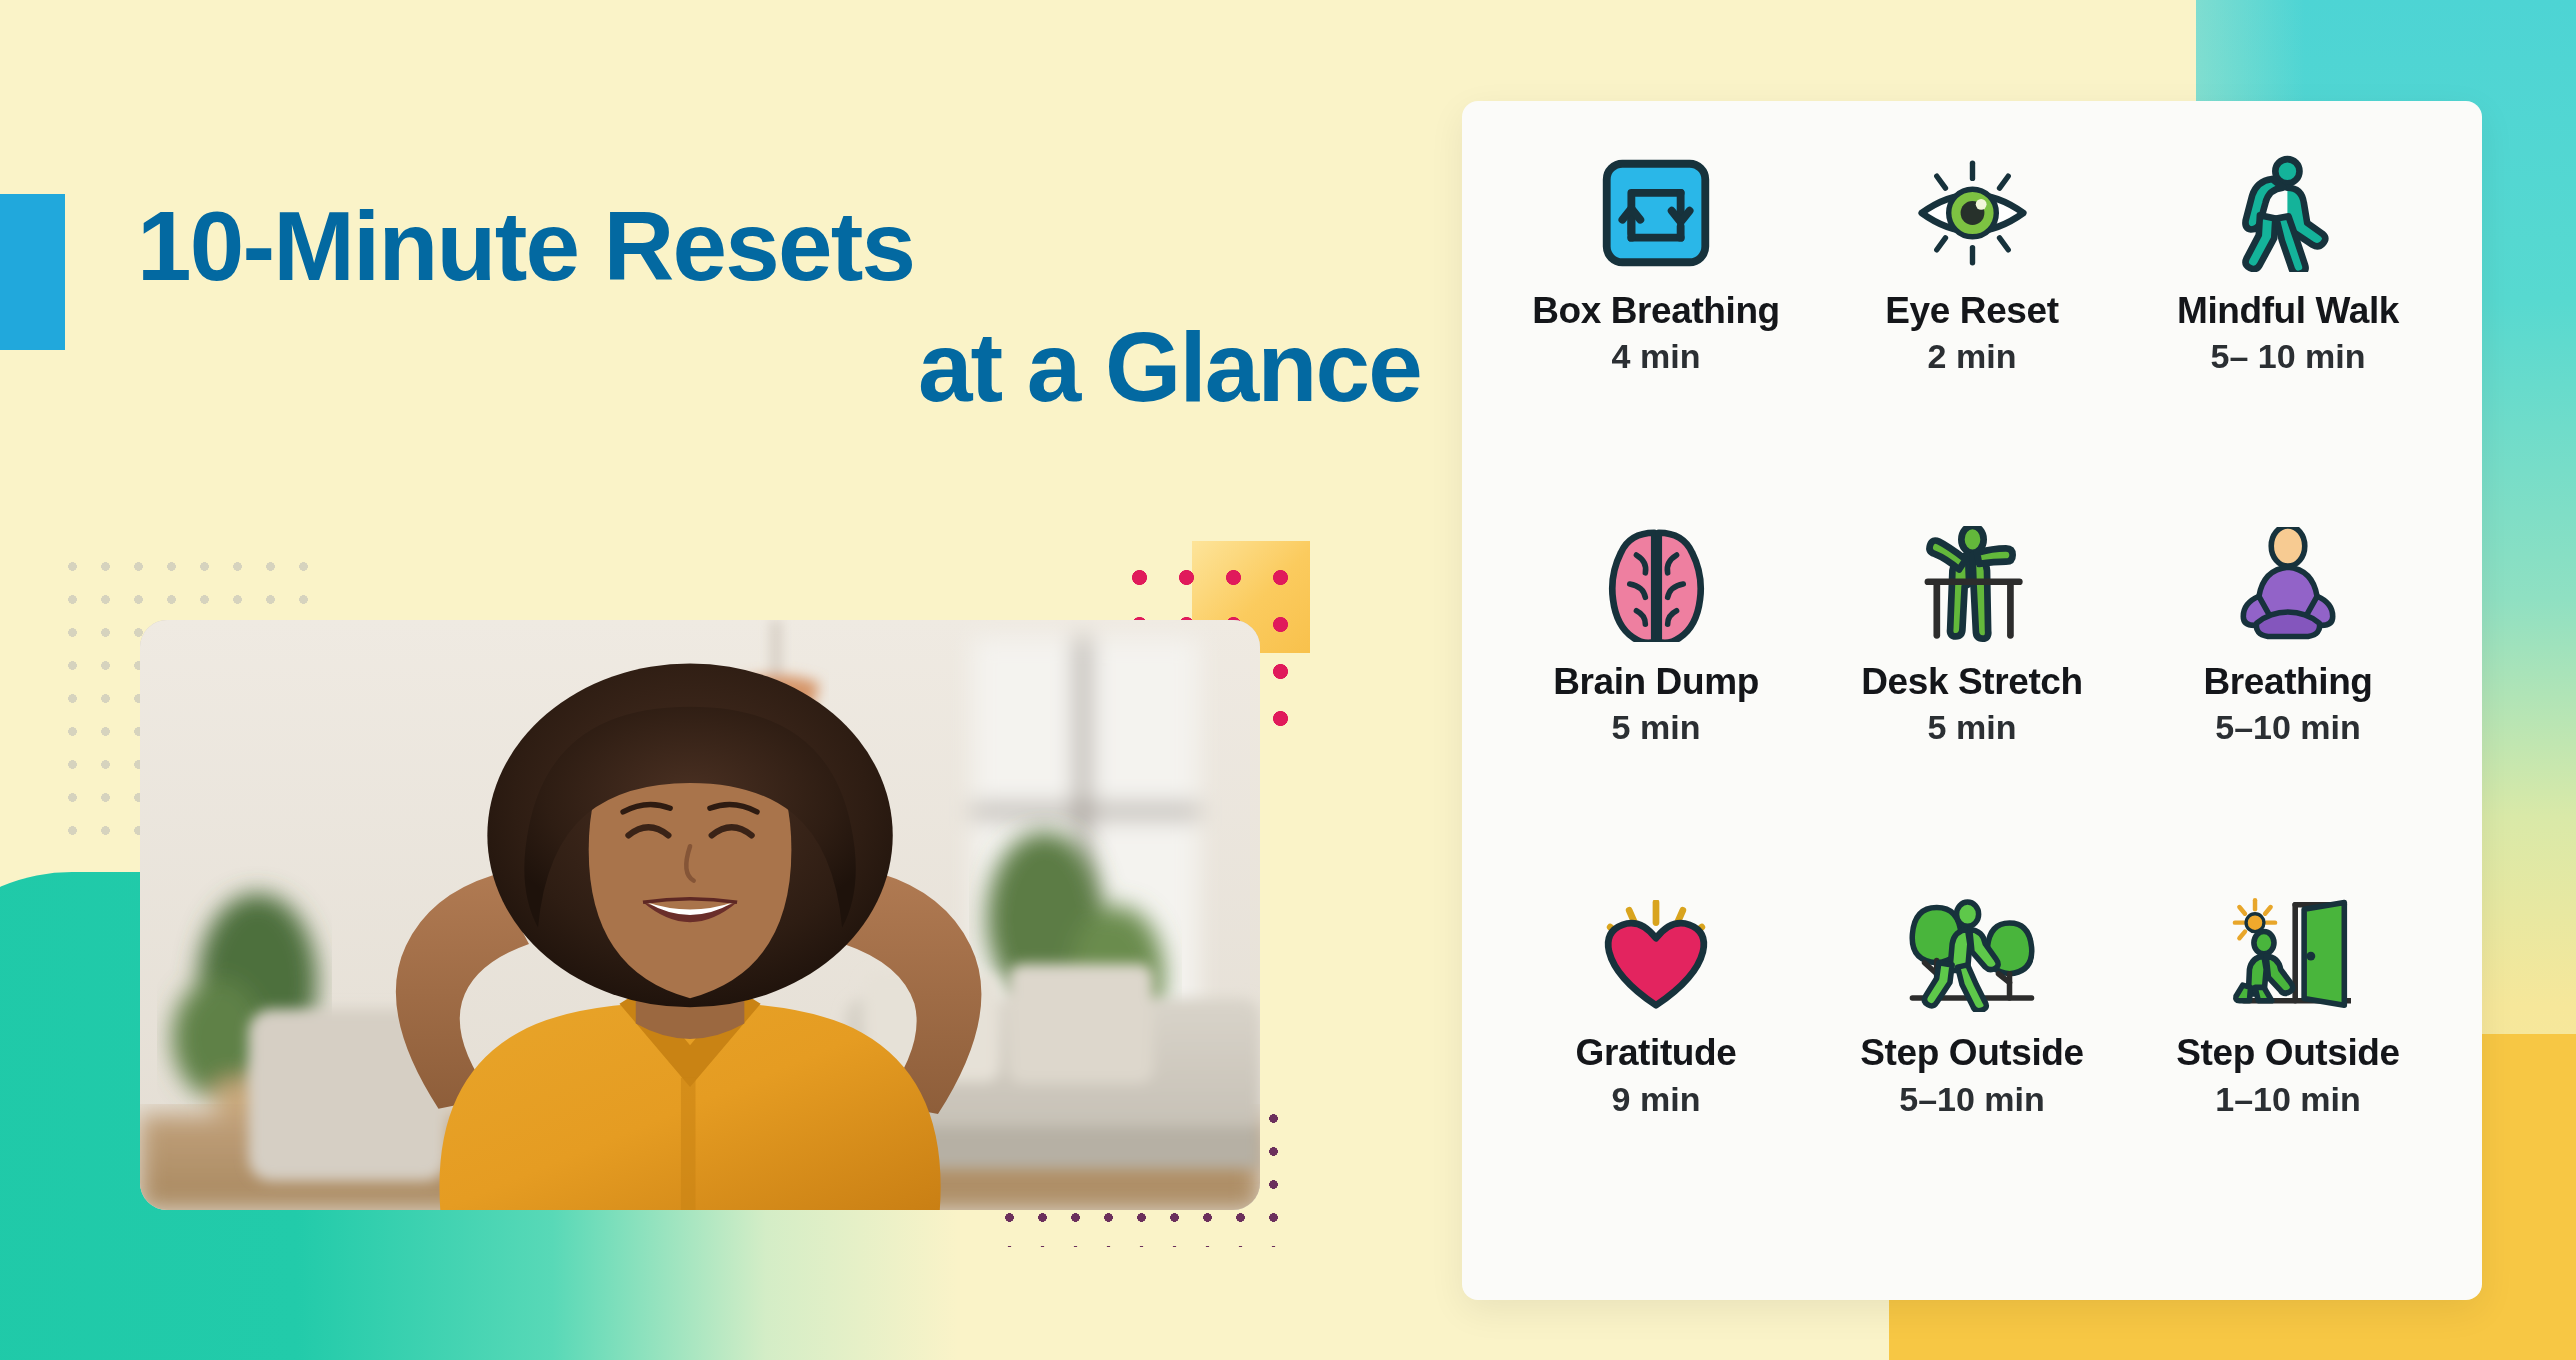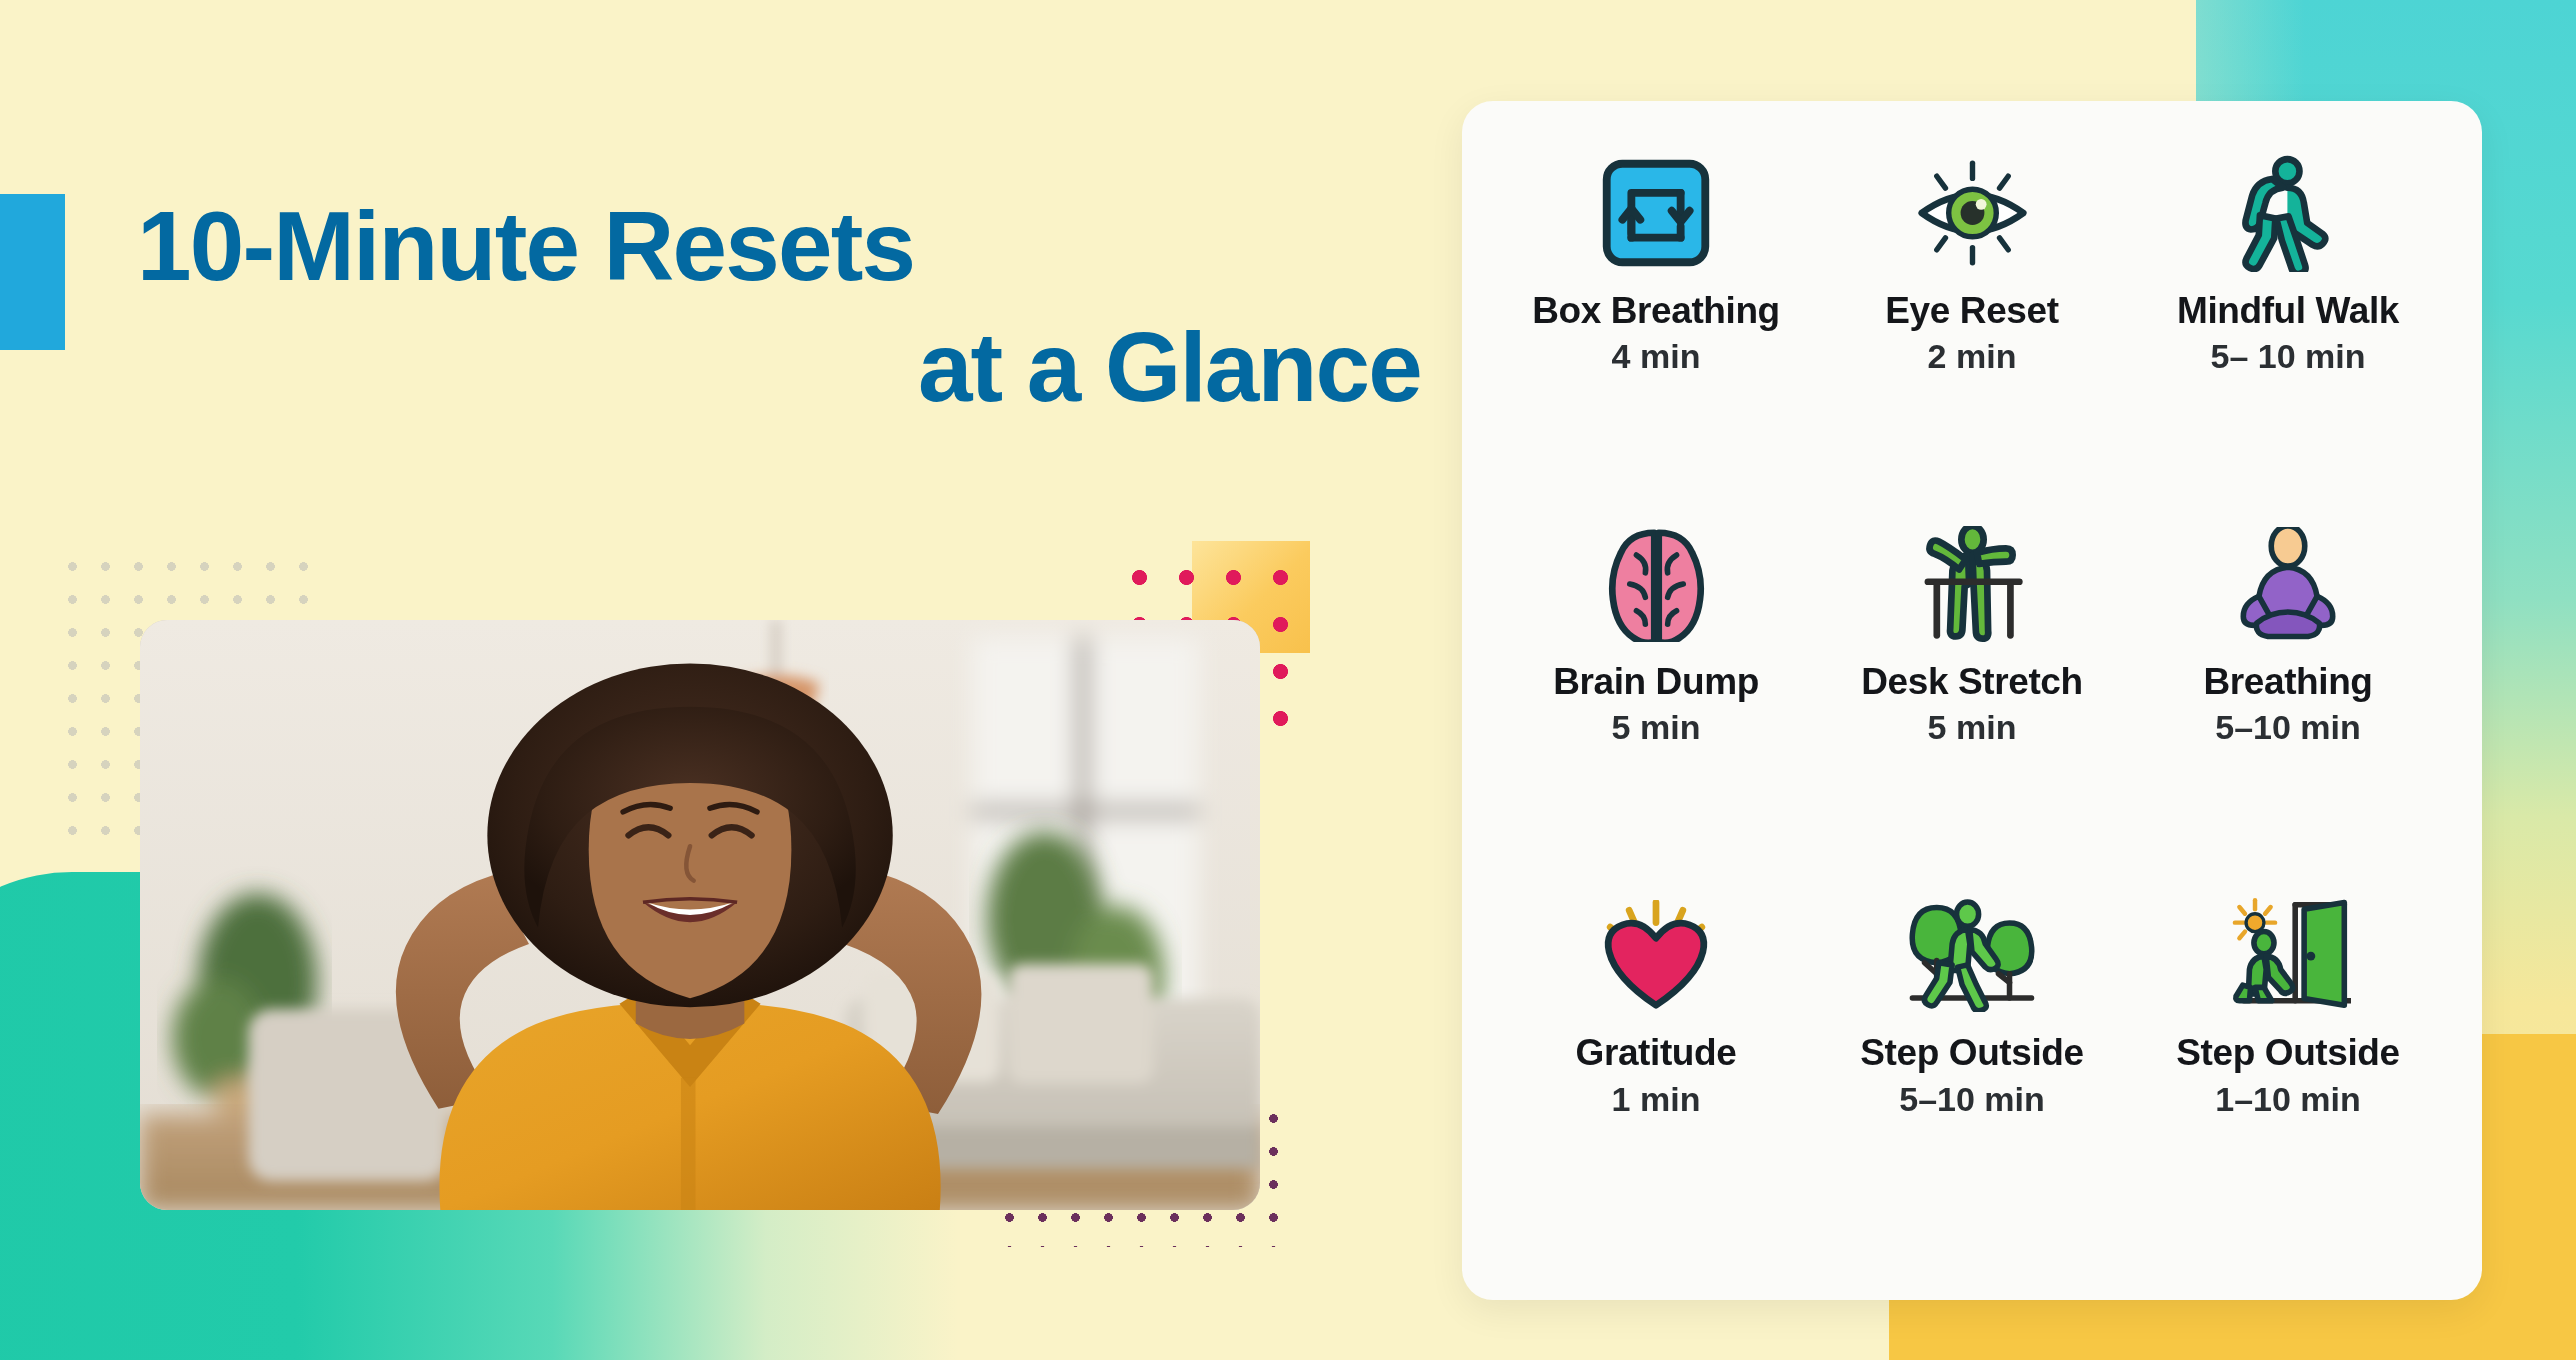--- a/index.html
+++ b/index.html
@@ -90,21 +90,21 @@
     border-radius:27px;
     overflow:hidden;
     background:#CFC8BC;
   }
   #hero-photo svg{ display:block; width:100%; height:100%; }
 
   
   #reset-card{
     position:absolute; left:1462px; top:101px; width:1020px; height:1199px;
     background:#FBFBF9;
-    border-radius:31px;
+    border-radius:16px;
     box-shadow:0 11px 36px rgba(0,0,0,0.07);
     padding:49px 36px 36px 36px;
   }
   #reset-grid{
     display:grid;
     grid-template-columns:repeat(3,1fr);
     grid-template-rows:repeat(3,1fr);
     height:100%;
   }
   .reset-item{
@@ -380,21 +380,21 @@
             <line x1="51" y1="2" x2="51" y2="20"></line>
             <line x1="27" y1="9" x2="34" y2="25"></line>
             <line x1="75" y1="9" x2="68" y2="25"></line>
             <line x1="10" y1="24" x2="22" y2="34"></line>
             <line x1="92" y1="24" x2="80" y2="34"></line>
           </g>
           <path d="M51 94 q-36 -24 -42 -48 q-4 -18 12 -24 q16 -6 30 12 q14 -18 30 -12 q16 6 12 24 q-6 24 -42 48z" fill="#E3245F" stroke="#17323C" stroke-width="6" stroke-linejoin="round"></path>
         </svg>
       </div>
       <div class="reset-label">Gratitude</div>
-      <div class="reset-dur">1 min</div>
+      <div class="reset-dur">9 min</div>
     </div>
 
     <div class="reset-item">
       <div class="reset-icon">
         <svg width="128" height="114" viewBox="0 0 116 102">
           <g fill="#49B53C" stroke="#17323C" stroke-width="5" stroke-linejoin="round">
             <path d="M26 8 q20 0 22 24 q2 24 -22 26 q-24 -2 -22 -26 q2 -24 22 -24z"></path>
             <path d="M92 22 q18 0 20 22 q2 22 -20 24 q-22 -2 -20 -24 q2 -22 20 -22z"></path>
           </g>
           <g stroke="#2C2C2C" stroke-width="5" stroke-linecap="round">

